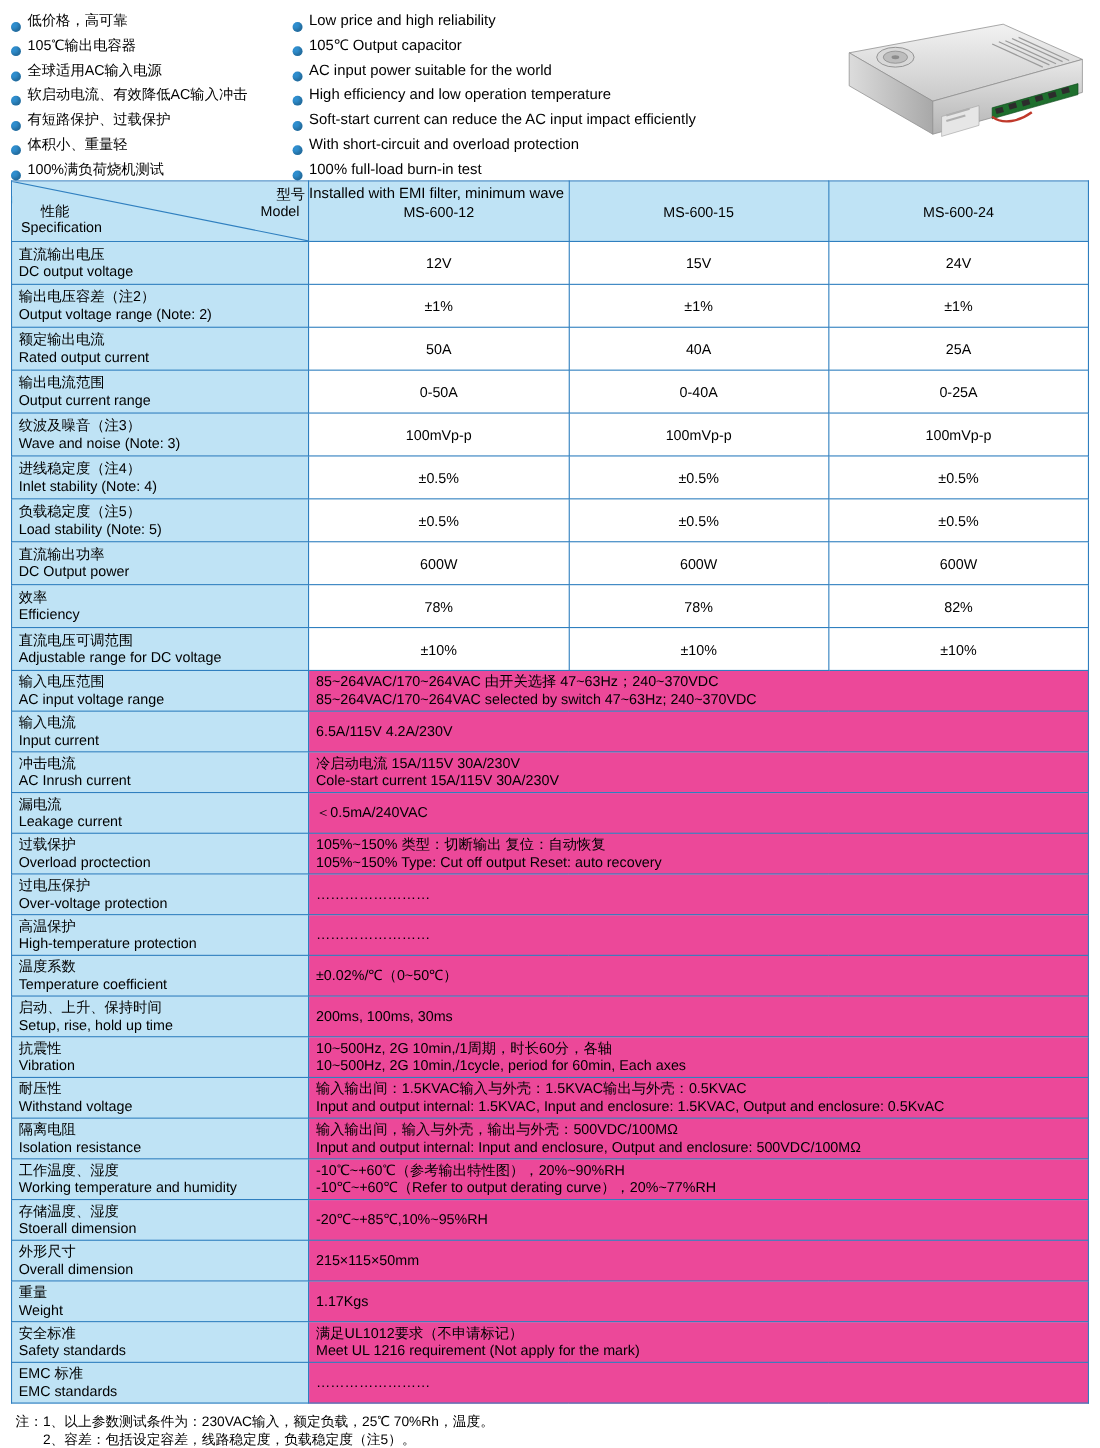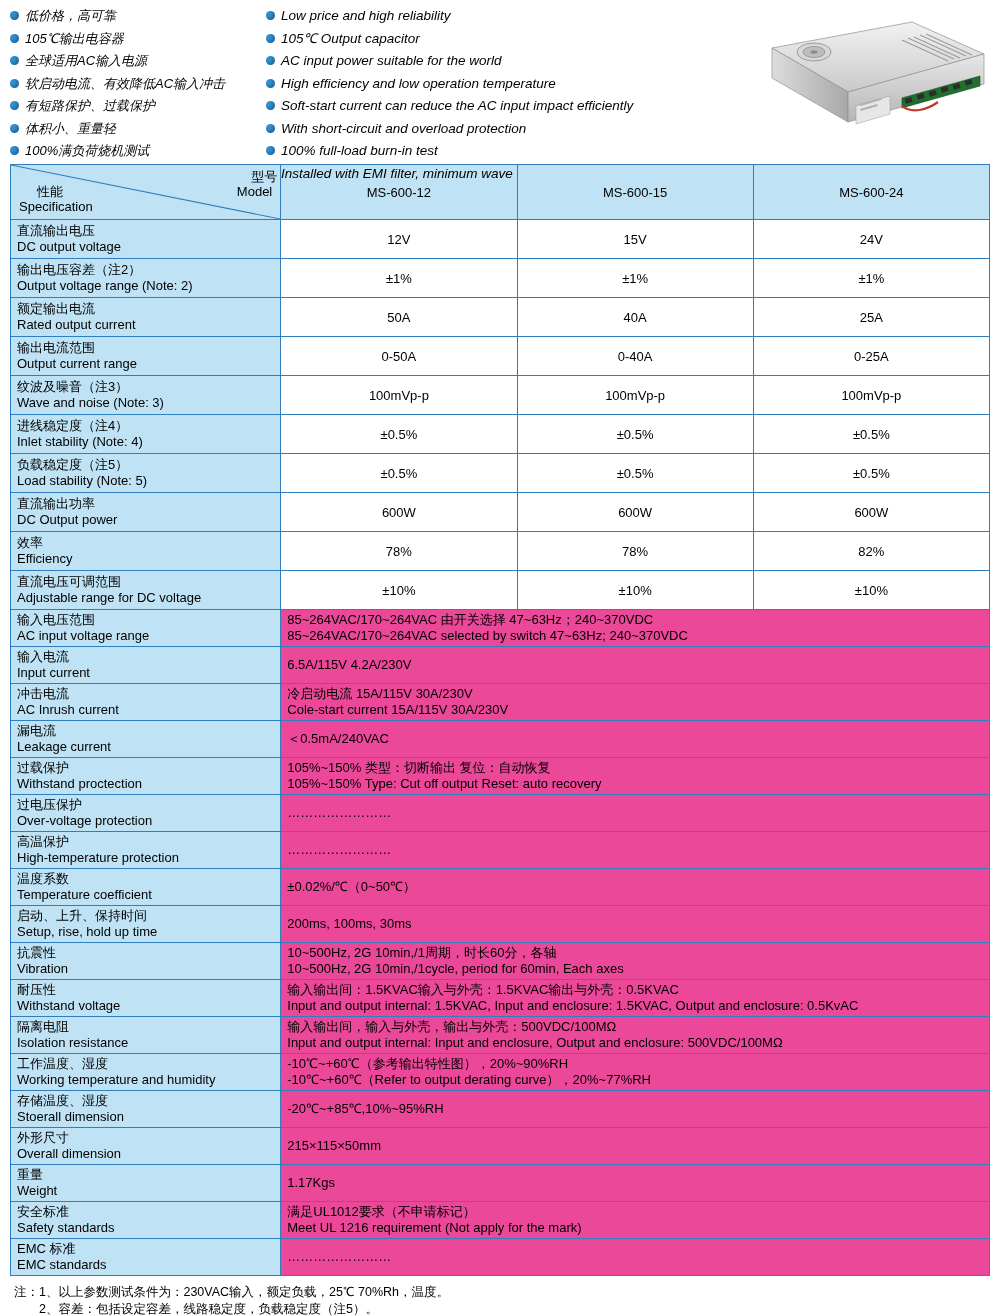--- a/index.html
+++ b/index.html
@@ -3,21 +3,21 @@
 <meta charset="utf-8">
 <style>
   html,body{margin:0;padding:0;background:#ffffff;}
   body{width:1000px;height:1316px;font-family:"Liberation Sans",sans-serif;color:#000;}
   .page{position:relative;width:1000px;height:1316px;box-sizing:border-box;padding:0;}
 
   
   .features{display:flex;padding:6px 0 4px 10px;height:160px;box-sizing:border-box;}
   .feat-col{width:256px;}
   .feat-col.en{width:440px;}
-  .feat-row{display:flex;align-items:flex-start;height:22.5px;line-height:20px;font-style:italic;}
+  .feat-row{display:flex;align-items:flex-end;height:22.5px;line-height:20px;}
   .bullet{width:9px;height:9px;border-radius:50%;background:#2f8fd0;margin-top:5px;margin-right:6px;flex:none;
           box-shadow:inset -2px -2px 3px rgba(0,0,0,.25);}
   .feat-txt{font-size:13px;white-space:nowrap;}
   .feat-col.en .feat-txt{font-size:13.5px;}
 
   .photo{position:absolute;right:10px;top:14px;width:238px;height:126px;}
 
   
   table.spec{border-collapse:collapse;width:980px;margin:4px 10px 0 10px;table-layout:fixed;}
   table.spec td{border:1px solid #2f7fbf;vertical-align:middle;padding:2px 6px;font-size:13px;}
@@ -303,21 +303,21 @@
         <tr>
           <td class="lbl">
             <div class="cn">漏电流</div>
             <div class="en">Leakage current</div>
           </td>
           <td class="wide" colspan="3"><span class="l1">＜0.5mA/240VAC</span><span class="l2"></span></td>
         </tr>
         <tr>
           <td class="lbl">
             <div class="cn">过载保护</div>
-            <div class="en">Withstand proctection</div>
+            <div class="en">Overload proctection</div>
           </td>
           <td class="wide" colspan="3"><span class="l1">105%~150%  类型：切断输出  复位：自动恢复</span><span class="l2">105%~150% Type: Cut off output  Reset: auto recovery</span></td>
         </tr>
         <tr>
           <td class="lbl">
             <div class="cn">过电压保护</div>
             <div class="en">Over-voltage protection</div>
           </td>
           <td class="wide" colspan="3"><span class="l1">……………………</span><span class="l2"></span></td>
         </tr>

